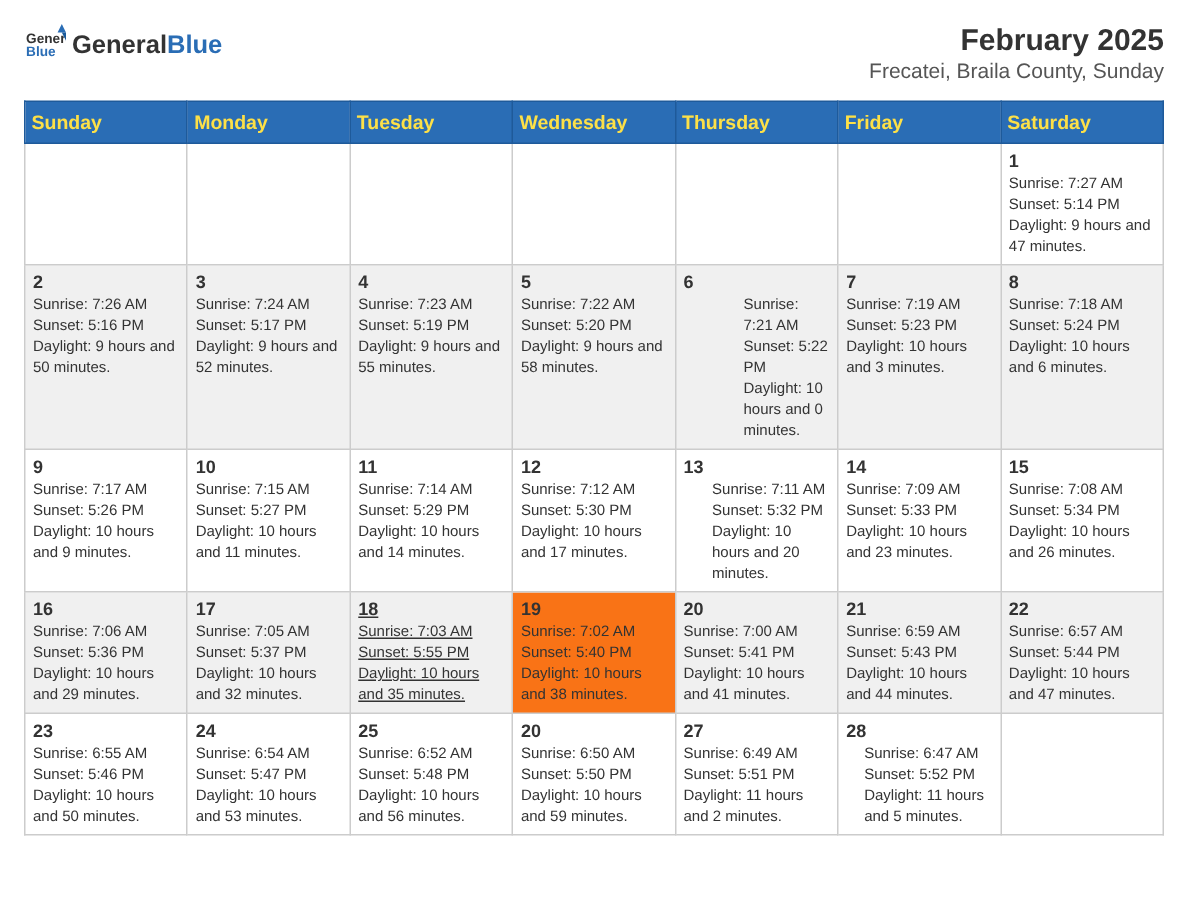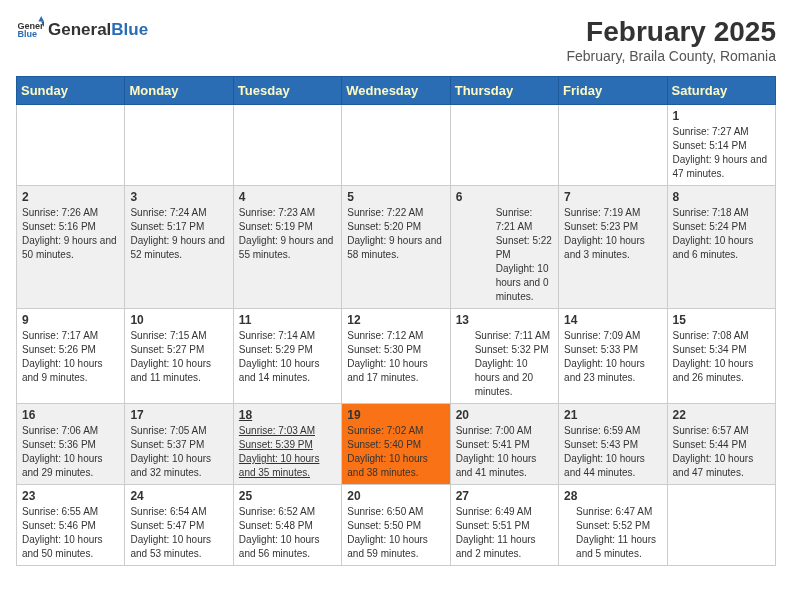--- a/index.html
+++ b/index.html
@@ -22,36 +22,36 @@
       gap: 4px;
     }
     .logo-icon {
       width: 28px;
       height: 28px;
     }
     .title-block {
       text-align: right;
     }
     .month-year {
-      font-size: 28px;
+      font-size: 20px;
       font-weight: bold;
       color: #333;
     }
     .location {
       font-size: 14px;
       color: #555;
     }
     .calendar {
       width: 100%;
       border-collapse: collapse;
       border: 1px solid #ccc;
     }
     .calendar th {
       background: #2a6db5;
-      color: #fef9c3;
+      color: #fde047;
       font-size: 13px;
       font-weight: bold;
       padding: 6px 4px;
       text-align: left;
       border: 1px solid #1e5a9a;
     }
     .calendar td {
       width: calc(100% / 7);
       vertical-align: top;
       padding: 4px 5px;
@@ -93,21 +93,21 @@
     </svg>
     <div>
       <div style="display:flex;align-items:baseline;gap:0;">
         <span style="font-size:17px;font-weight:bold;color:#333;">General</span>
           <span style="font-size:17px;font-weight:bold;color:#2a6db5;">Blue</span>
       </div>
     </div>
   </div>
   <div class="title-block">
     <div class="month-year">February 2025</div>
-    <div class="location">February, Braila County, Romania</div>
+    <div class="location">Frecatei, Braila County, Sunday</div>
   </div>
 </div>
 
 <table class="calendar">
   <thead>
     <tr>
     <th>Sunday</th>
         <th>Monday</th>
         <th>Tuesday</th>
         <th>Wednesday</th>
@@ -228,21 +228,21 @@
         </td>
         <td style="background: rgb(240, 240, 240);">
           <span class="day-number">17</span>
           <div class="day-info" style="white-space: pre-line;">Sunrise: 7:05 AM
 Sunset: 5:37 PM
 Daylight: 10 hours and 32 minutes.</div>
         </td>
         <td style="background: rgb(240, 240, 240); text-decoration: underline;">
           <span class="day-number">18</span>
           <div class="day-info" style="white-space: pre-line;">Sunrise: 7:03 AM
-Sunset: 5:39 PM
+Sunset: 5:55 PM
 Daylight: 10 hours and 35 minutes.</div>
         </td>
         <td style="background: #f97316;">
           <span class="day-number">19</span>
           <div class="day-info" style="white-space: pre-line;">Sunrise: 7:02 AM
 Sunset: 5:40 PM
 Daylight: 10 hours and 38 minutes.</div>
         </td>
         <td style="background: rgb(240, 240, 240);">
           <span class="day-number">20</span>

